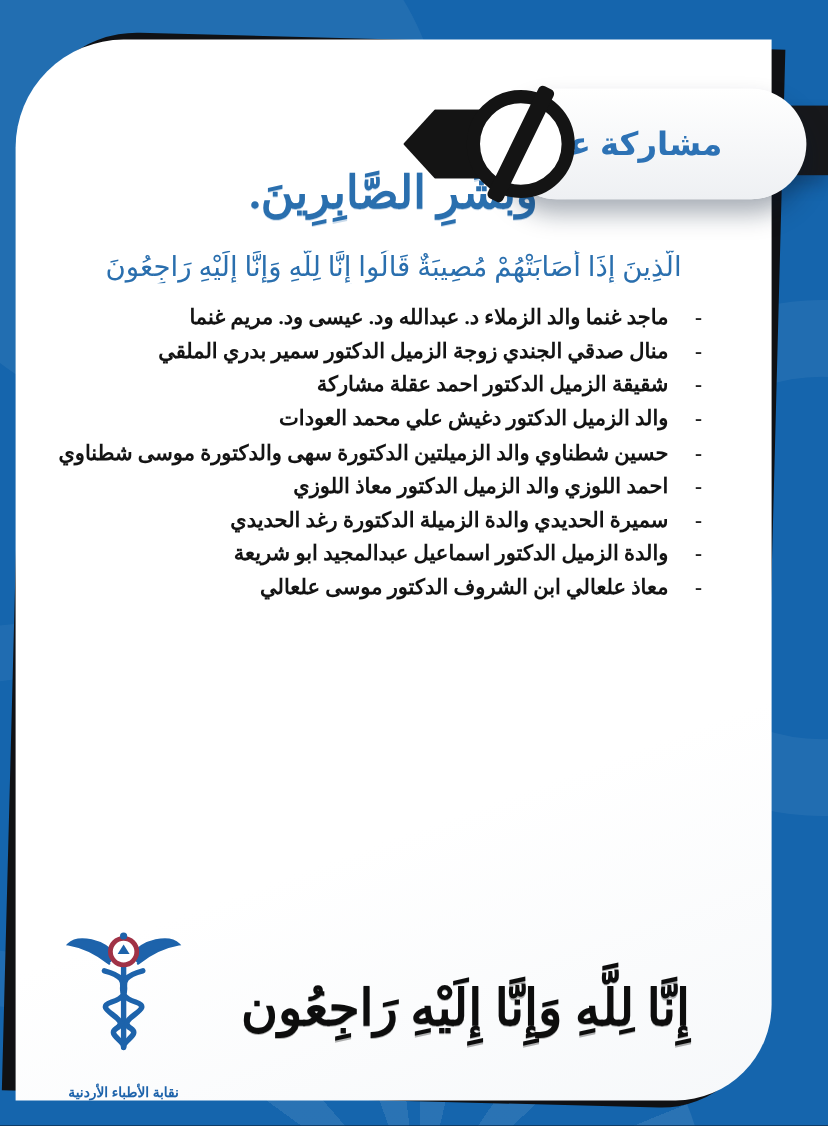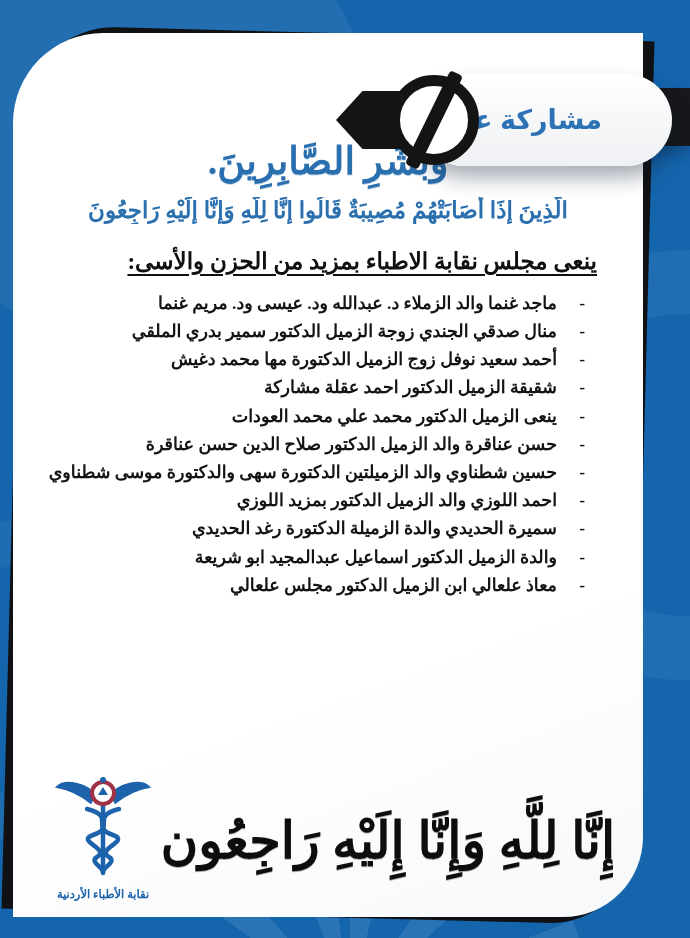--- a/index.html
+++ b/index.html
@@ -55,84 +55,83 @@
     position:absolute;left:38px;top:-7px;width:14px;height:104px;background:#141414;
     border-radius:4px;transform:rotate(26deg);
   }
   
   .calli-title{
     margin-top:108px;text-align:center;
     font-size:38px;font-weight:bold;color:#2a6fae;line-height:1.1;
     text-shadow:0 1px 0 rgba(42,111,174,.25);
   }
   .verse{
-    margin-top:14px;text-align:center;white-space:nowrap;overflow:hidden;
-    font-size:23px;font-weight:bold;color:#2a6fae;padding:0 24px;
+    margin-top:26px;text-align:center;white-space:nowrap;overflow:hidden;
+    font-size:23px;font-weight:normal;color:#2a6fae;padding:0 24px;
   }
   .heading{
     margin:24px 46px 0 30px;text-align:right;direction:rtl;
     font-size:23px;font-weight:bold;color:#101010;
     text-decoration:underline;text-underline-offset:5px;
   }
   .names{
     list-style:none;margin:14px 0 0 0;padding:0 58px 0 20px;direction:rtl;
   }
   .names li{
     position:relative;text-align:right;padding-right:28px;
     font-size:17.5px;font-weight:bold;color:#141414;line-height:28.2px;
     white-space:nowrap;overflow:hidden;
   }
   .names li .dash{position:absolute;right:0;top:0;font-weight:bold;}
   
   .logo{position:absolute;left:30px;top:742px;width:120px;text-align:center;}
   .logo svg{display:block;margin:0 auto;}
   .logo-label{
-    margin-top:4px;font-size:11.5px;font-weight:bold;color:#1d63ab;white-space:nowrap;
+    margin-top:20px;font-size:11.5px;font-weight:bold;color:#1d63ab;white-space:nowrap;
   }
   .closing{
     position:absolute;left:150px;top:752px;width:450px;height:110px;
     display:flex;align-items:center;justify-content:center;overflow:hidden;
-    font-size:51px;font-weight:bold;color:#0d0d0d;white-space:nowrap;
+    font-size:42px;font-weight:bold;color:#0d0d0d;white-space:nowrap;
     text-shadow:0 1px 0 rgba(0,0,0,.3);
   }
 </style>
 </head>
 <body>
 
 <div class="stage">
 
   <div class="pat pat-c1"></div>
   <div class="pat pat-ring"></div>
   <div class="pat pat-c2"></div>
   <div class="pat pat-burst"></div>
 
   <div class="card-shadow"></div>
   <div class="card">
 
     <div class="calli-title">وَبَشِّرِ الصَّابِرِينَ.</div>
 
     <div class="verse">الَّذِينَ إِذَا أَصَابَتْهُمْ مُصِيبَةٌ قَالُوا إِنَّا لِلَّهِ وَإِنَّا إِلَيْهِ رَاجِعُونَ</div>
 
-    <div class="heading">ينعى مجلس نقابة الاطباء بمزيد من الحزن والأسى:</div>
 
     <ul class="names">
       <li><span class="dash">-</span></li>
       <li><span class="dash">-</span><span>ماجد غنما والد الزملاء د. عبدالله ود. عيسى ود. مريم غنما</span></li>
       <li><span class="dash">-</span></li>
       <li><span class="dash">-</span><span>منال صدقي الجندي زوجة الزميل الدكتور سمير  بدري الملقي</span></li>
-      <li><span class="dash">-</span><span>أحمد سعيد نوفل زوج الزميل الدكتورة مها محمد دغيش</span></li>
+      <li><span class="dash">-</span></li>
       <li><span class="dash">-</span><span>شقيقة الزميل الدكتور احمد عقلة مشاركة</span></li>
-      <li><span class="dash">-</span><span>ينعى الزميل الدكتور محمد علي محمد العودات</span></li>
-      <li><span class="dash">-</span><span>حسن عناقرة والد الزميل الدكتور صلاح الدين حسن عناقرة</span></li>
+      <li><span class="dash">-</span><span>والد الزميل الدكتور دغيش علي محمد العودات</span></li>
+      <li><span class="dash">-</span></li>
       <li><span class="dash">-</span><span>حسين  شطناوي والد الزميلتين الدكتورة سهى والدكتورة موسى شطناوي</span></li>
       <li><span class="dash">-</span></li>
-      <li><span class="dash">-</span><span>احمد اللوزي والد الزميل الدكتور بمزيد اللوزي</span></li>
+      <li><span class="dash">-</span><span>احمد اللوزي والد الزميل الدكتور معاذ اللوزي</span></li>
       <li><span class="dash">-</span><span>سميرة الحديدي والدة الزميلة الدكتورة رغد الحديدي</span></li>
       <li><span class="dash">-</span><span>والدة الزميل الدكتور اسماعيل عبدالمجيد ابو شريعة</span></li>
-      <li><span class="dash">-</span><span>معاذ علعالي ابن الزميل الدكتور مجلس علعالي</span></li>
+      <li><span class="dash">-</span><span>معاذ علعالي ابن الشروف الدكتور موسى علعالي</span></li>
     </ul>
 
     <div class="logo">
       <span>
         <svg width="104" height="108" viewBox="0 0 104 108">
           <g fill="none" stroke="#1d63ab" stroke-width="4.5" stroke-linecap="round">
 
             <path d="M46 22 C36 8 14 4 6 12 C18 14 30 20 40 28" fill="#1d63ab" stroke-width="2"></path>
             <path d="M58 22 C68 8 90 4 98 12 C86 14 74 20 64 28" fill="#1d63ab" stroke-width="2"></path>
 

